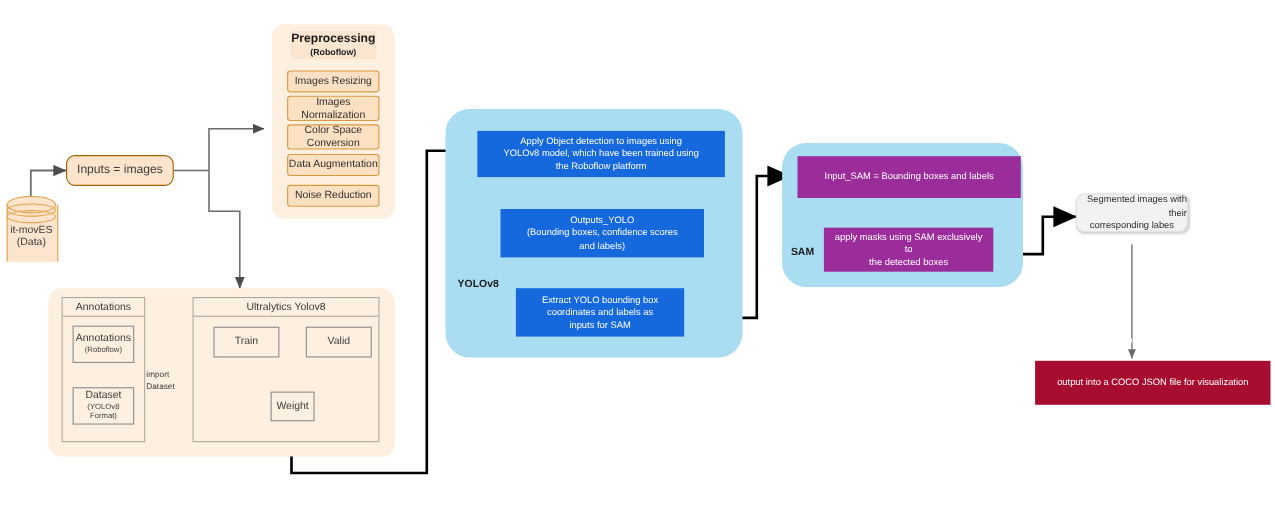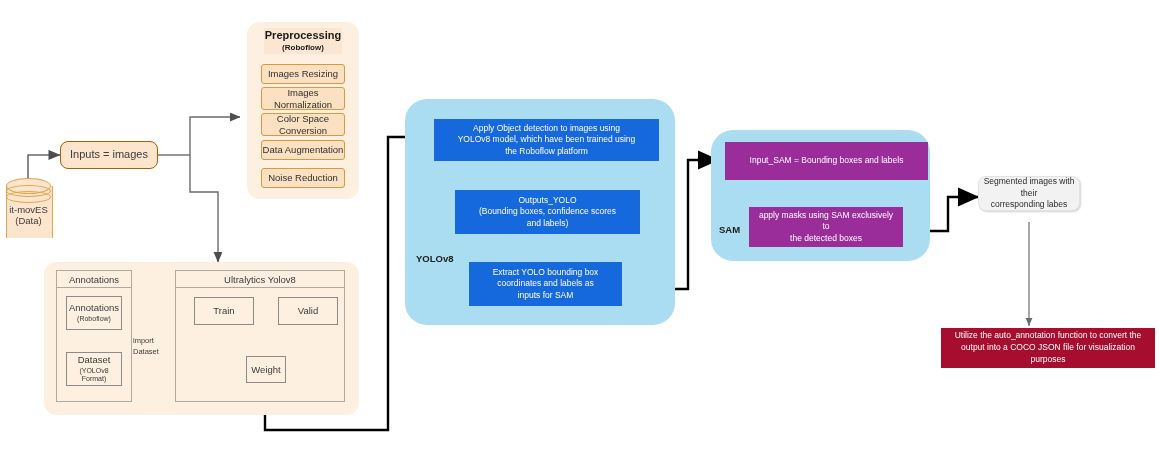--- a/index.html
+++ b/index.html
@@ -38,24 +38,24 @@
   
   .blue-group{background:#aadcf2;border-radius:22px;}
   .blue-box{background:#1668dd;color:#ffffff;font-size:8.5px;line-height:1.35;padding:3px 22px;box-sizing:border-box;}
   .grp-label{position:absolute;font-size:9.5px;color:#1b1b1b;font-weight:bold;}
 
   
   .purple-box{background:#9b2d9b;color:#ffffff;font-size:8.5px;line-height:1.35;padding:3px 6px;box-sizing:border-box;}
 
   
   .grey-box{background:#f2f2f2;border:1px solid #e2e2e2;border-radius:8px;color:#2b2b2b;font-size:8.5px;
-            line-height:1.35;box-shadow:1px 1px 2px rgba(0,0,0,.18);}
-
-  
-  .red-box{background:#a60d2e;color:#ffffff;font-size:8.5px;line-height:1.4;padding:20px 8px;box-sizing:border-box;}
+            line-height:1.35;box-shadow:1px 1px 2px rgba(0,0,0,.18);text-align:right;}
+
+  
+  .red-box{background:#a60d2e;color:#ffffff;font-size:8.5px;line-height:1.4;padding:20px 8px;box-sizing:border-box;gap:26px;}
 
   .edge-lbl{position:absolute;font-size:7.5px;color:#3b3b3b;text-align:left;line-height:1.4;}
 </style>
 </head>
 <body>
 
 <div id="stage">
 
   <svg class="wires" viewBox="0 0 1159 460">
     <defs>

